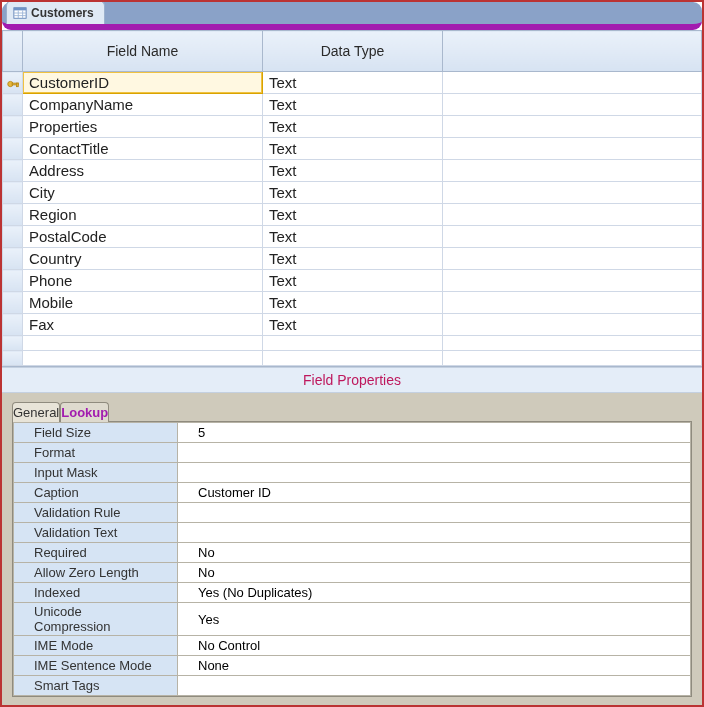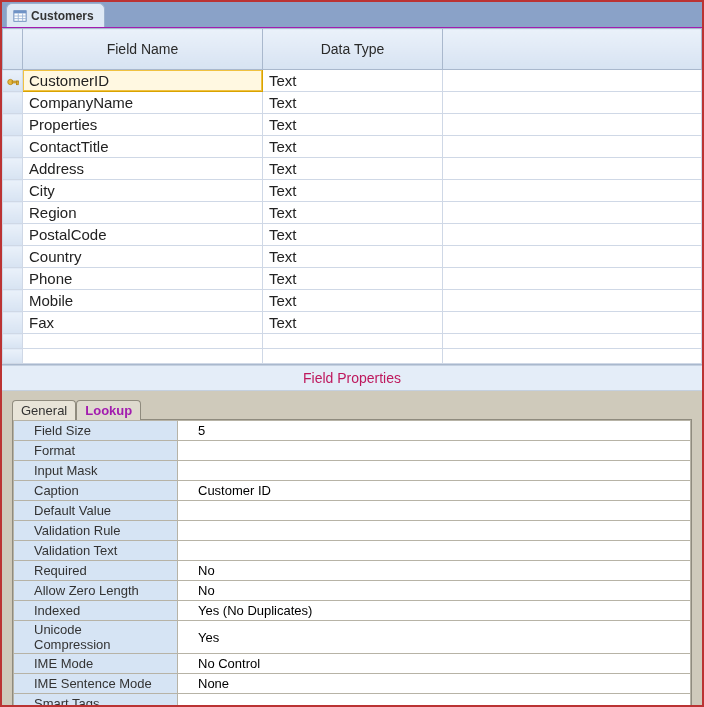--- a/index.html
+++ b/index.html
@@ -11,24 +11,25 @@
     height: 707px;
     border: 2px solid #b33;
     overflow: hidden;
   }
   .window { display: flex; flex-direction: column; height: 100%; }
 
   
   .tabbar {
     height: 28px;
     background: #8aa2c8;
-    border-bottom: 1px solid #a21caf;
+    border-bottom: 6px solid #a21caf;
     display: flex;
     align-items: flex-end;
     padding-left: 4px;
+    border-radius: 9px;
   }
   .tab {
     background: #dfe9f5;
     border: 1px solid #9bb0cd;
     border-bottom: none;
     border-top-left-radius: 6px;
     border-top-right-radius: 6px;
     padding: 2px 10px 2px 6px;
     display: flex;
     align-items: center;
@@ -117,21 +118,21 @@
   }
   .subtabs {
     display:flex;
     gap:0;
     margin-bottom:0;
   }
   .subtab {
     background:#e8e4d8;
     border:1px solid #8f8b7e;
     border-bottom:none;
-    padding:2px 8px;
+    padding:2px 0;
     font-size:13px;
     color:#333;
     border-top-left-radius:4px;
     border-top-right-radius:4px;
     position:relative;
     top:1px;
   }
   .subtab.active {
     background:#e8e4d8;
     z-index:2;
@@ -317,24 +318,20 @@
             </tr>
             <tr>
               <td class="pname">Input Mask</td>
               <td></td>
             </tr>
             <tr>
               <td class="pname">Caption</td>
               <td>Customer ID</td>
             </tr>
             <tr>
-              <td class="pname">Default Value</td>
-              <td></td>
-            </tr>
-            <tr>
               <td class="pname">Validation Rule</td>
               <td></td>
             </tr>
             <tr>
               <td class="pname">Validation Text</td>
               <td></td>
             </tr>
             <tr>
               <td class="pname">Required</td>
               <td>No</td>

